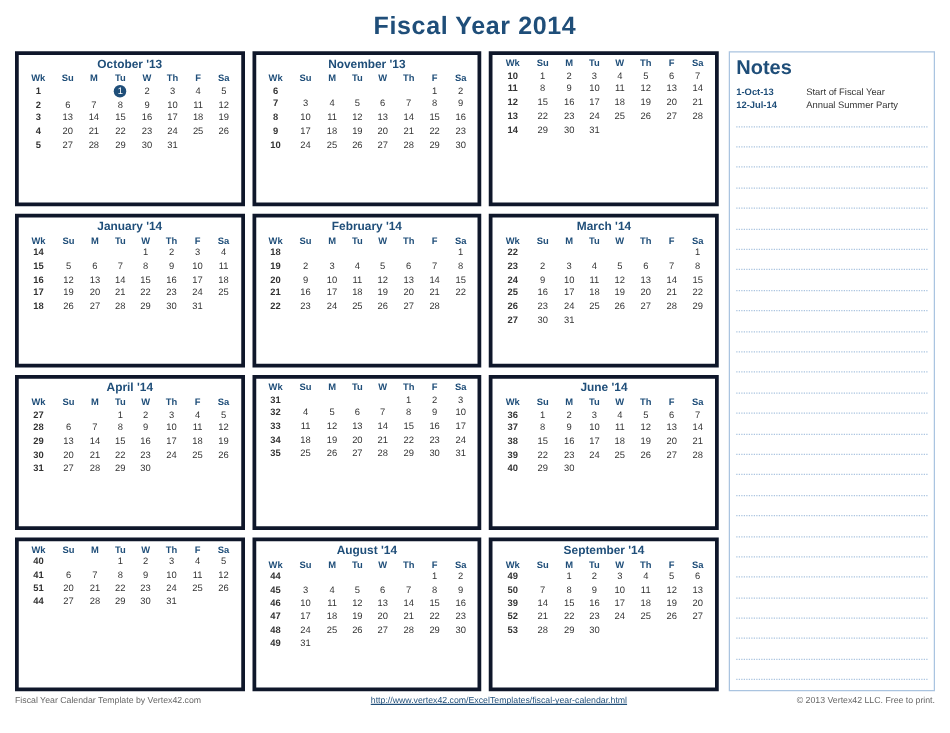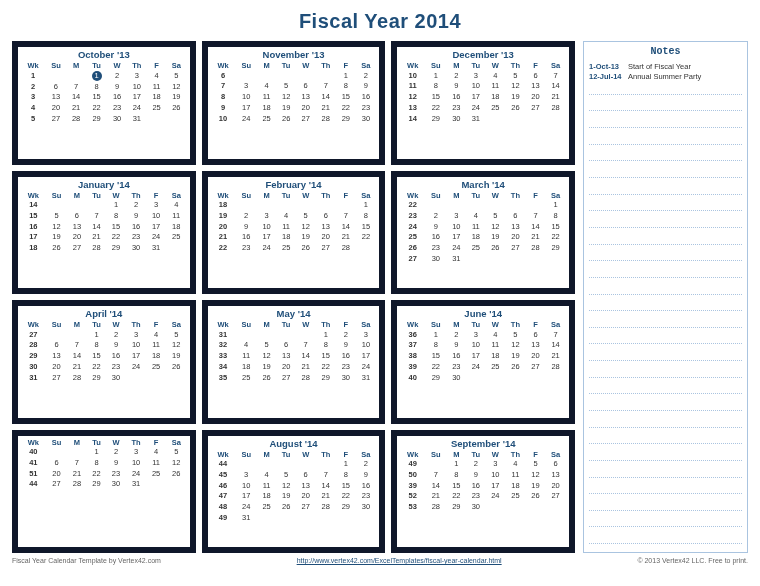--- a/index.html
+++ b/index.html
@@ -38,21 +38,21 @@
       flex-direction: column;
       gap: 6px;
     }
     .calendar-row {
       display: flex;
       gap: 6px;
       flex: 1;
     }
     .month-block {
       flex: 1;
-      border: 6px solid #0f172a;
+      border: 3px solid #0f172a;
       padding: 2px 3px;
     }
     .month-title {
       text-align: center;
       font-weight: bold;
       font-size: 9.5px;
       color: #1f4e79;
       margin-bottom: 1px;
     }
     .cal-table {
@@ -90,30 +90,29 @@
       line-height: 10px;
     }
     .notes-area {
       width: 165px;
       border: 1px solid #aac4e0;
       padding: 4px 5px;
       display: flex;
       flex-direction: column;
     }
     .notes-title {
-      text-align: center;
-      font-size: 10px;
+      text-align: left;
+      font-size: 16px;
       font-weight: bold;
       color: #1f4e79;
       margin-bottom: 5px;
-      font-family: Liberation Mono, monospace;
     }
     .notes-entry {
       display: flex;
-      gap: 3px;
+      gap: 20px;
       font-size: 7.5px;
       margin-bottom: 1px;
     }
     .notes-date {
       color: #1f4e79;
       font-weight: bold;
       white-space: nowrap;
       min-width: 36px;
     }
     .notes-text {
@@ -285,21 +284,20 @@
                   <td>26</td>
                   <td>27</td>
                   <td>28</td>
                   <td>29</td>
                   <td class="sat-col">30</td>
                 </tr>
               </tbody>
             </table>
           </div>
           <div class="month-block">
-            <div class="month-title">December '13</div>
             <table class="cal-table">
               <thead>
                 <tr>
                   <th>Wk</th>
                   <th class="sun-col">Su</th>
                   <th>M</th>
                   <th>Tu</th>
                   <th>W</th>
                   <th>Th</th>
                   <th>F</th>
@@ -644,21 +642,20 @@
                   <td>29</td>
                   <td>30</td>
                   <td></td>
                   <td></td>
                   <td class="sat-col"></td>
                 </tr>
               </tbody>
             </table>
           </div>
           <div class="month-block">
-            <div class="month-title">May '14</div>
             <table class="cal-table">
               <thead>
                 <tr>
                   <th>Wk</th>
                   <th class="sun-col">Su</th>
                   <th>M</th>
                   <th>Tu</th>
                   <th>W</th>
                   <th>Th</th>
                   <th>F</th>

